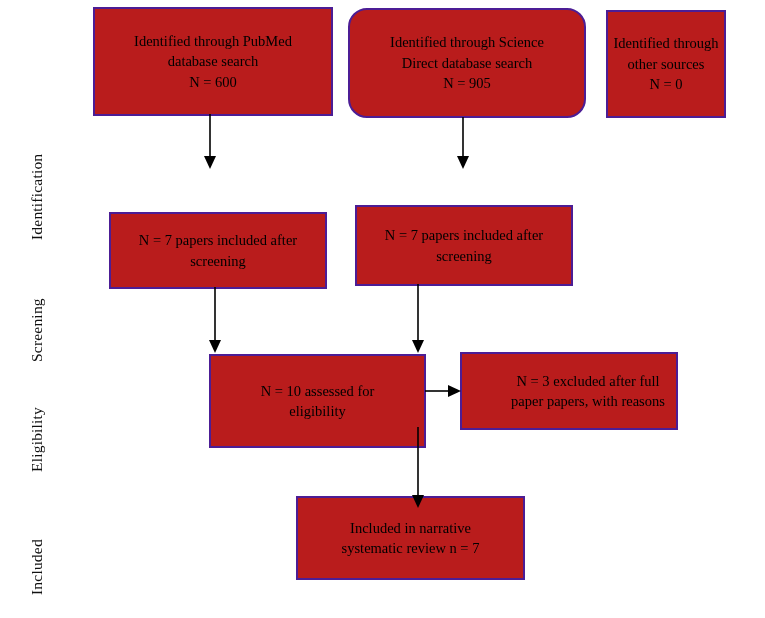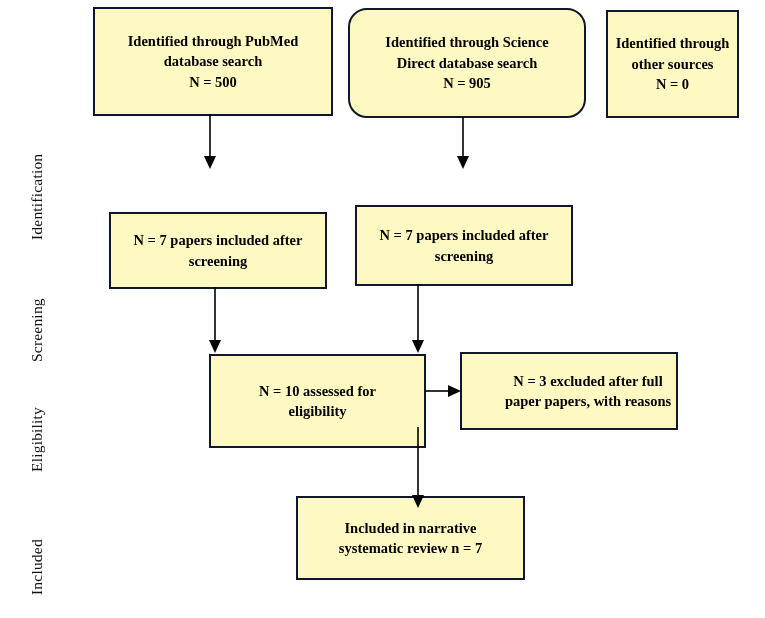--- a/index.html
+++ b/index.html
@@ -25,30 +25,29 @@
     white-space: nowrap;
     font-size: 15.5px;
     letter-spacing: 0.2px;
     color: #111;
   }
 
   
   .node {
     position: absolute;
     box-sizing: border-box;
-    background: #fef9c3;
-    border: 2px solid #0f172a;
+    background: #b91c1c;
+    border: 2px solid #4c1d95;
     display: flex;
     flex-direction: column;
     align-items: center;
     justify-content: center;
     text-align: center;
     font-size: 14.5px;
     line-height: 1.0;
-    font-weight: bold;
   }
   .node .line {
     display: block;
     padding: 3px 4px;
     white-space: nowrap;
   }
 
   
   .conn {
     position: absolute;
@@ -71,30 +70,30 @@
 
   <div class="stage-label" style="left:28px; top:362px;">Screening</div>
 
   <div class="stage-label" style="left:28px; top:472px;">Eligibility</div>
 
   <div class="stage-label" style="left:28px; top:595px;">Included</div>
 
   <div class="node" style="left:93px; top:7px; width:240px; height:109px;">
     <span class="line">Identified through PubMed</span>
     <span class="line">database search</span>
-    <span class="line">N = 500</span>
+    <span class="line">N = 600</span>
   </div>
 
   <div class="node" style="left:348px; top:8px; width:238px; height:110px;border-radius:19px;">
     <span class="line">Identified through Science</span>
     <span class="line">Direct database search</span>
     <span class="line">N = 905</span>
   </div>
 
-  <div class="node" style="left:606px; top:10px; width:133px; height:108px;align-items:center;">
+  <div class="node" style="left:606px; top:10px; width:120px; height:108px;align-items:center;">
     <span class="line">Identified through</span>
     <span class="line">other sources</span>
     <span class="line">N = 0</span>
   </div>
 
   <div class="node" style="left:109px; top:212px; width:218px; height:77px;">
     <span class="line">N = 7 papers included after</span>
     <span class="line">screening</span>
   </div>
 

